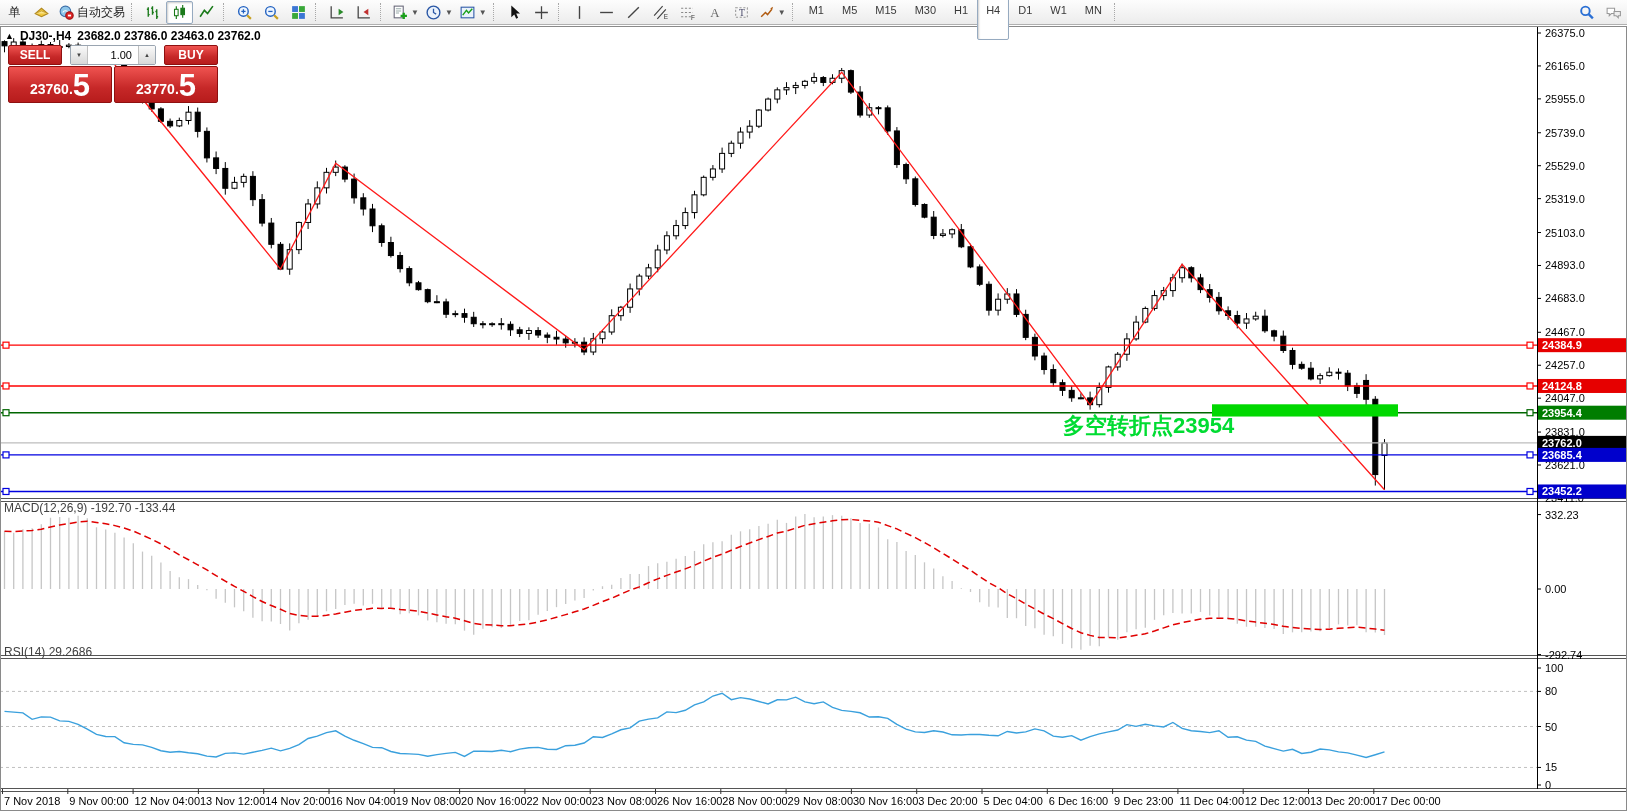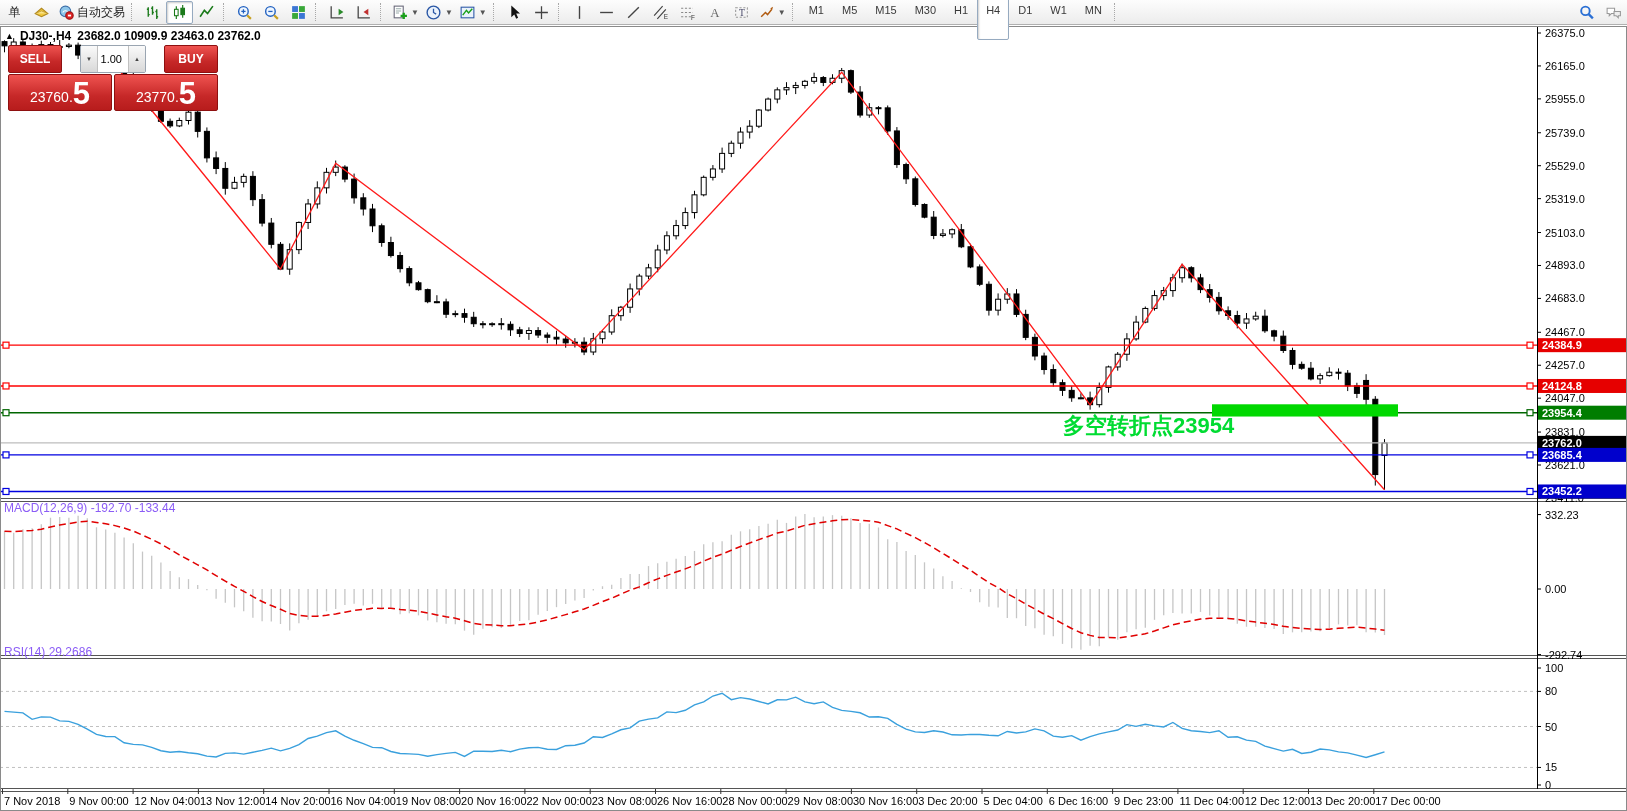--- a/index.html
+++ b/index.html
@@ -18,36 +18,36 @@
   .dd{font-size:8px;color:#555;margin-left:1px}
   .tf-btn{font-size:11px;color:#3a3a3a;padding:18px 8px;height:17px;line-height:13px;
           border:1px solid transparent;border-radius:2px}
   .tf-btn.active{background:#fff;border:1px solid #96aac0;box-shadow:inset 1px 1px 2px rgba(0,0,0,.2)}
   .toolbar-right{margin-left:auto;display:flex;align-items:center;padding-right:0}
   
   #chart-svg{position:absolute;top:0;left:0;z-index:1}
   .hud{position:absolute;z-index:3}
   .chart-header{top:29px;left:5px;font-size:12px;font-weight:700;color:#000;display:flex;gap:6px;align-items:center}
   .chart-header .tri{font-size:9px;font-weight:400}
-  .ind-label{font-size:12px;color:#8b5cf6;z-index:3}
+  .ind-label{font-size:12px;color:#404040;z-index:3}
   
   .trade-panel{top:45px;left:8px;width:210px}
-  .tp-row1{display:flex;height:28px;gap:18px}
+  .tp-row1{display:flex;height:20px;gap:8px}
   .btn-red{background:linear-gradient(#ef5350,#c62828 60%,#b71c1c);border:1px solid #8e1010;
            color:#fff;font-weight:700;font-size:12px;display:flex;align-items:center;justify-content:center;
            border-radius:2px}
   .sell-btn,.buy-btn{width:52px}
   .vol-box{flex:1;display:flex;border:1px solid #9aa5b1;background:#fff;border-radius:2px;overflow:hidden}
   .vol-step{width:16px;background:linear-gradient(#fafafa,#d8d8d8);border:0;border-right:1px solid #c0c0c0;
             font-size:6px;color:#444;display:flex;align-items:center;justify-content:center}
   .vol-step.up{border-right:0;border-left:1px solid #c0c0c0}
   .vol-val{flex:1;font-size:11px;color:#000;display:flex;align-items:center;justify-content:flex-end;padding-right:6px}
   .tp-row2{display:flex;height:37px;gap:2px;margin-top:1px}
   .price-box{flex:1;display:flex;align-items:flex-end;justify-content:center;padding-bottom:1px}
-  .pb-main{font-size:14px;font-weight:400;line-height:24px}
+  .pb-main{font-size:14px;font-weight:700;line-height:24px}
   .pb-big{font-size:31px;font-weight:700;line-height:30px}
 </style>
 </head>
 <body>
 
 <svg id="chart-svg" width="1627" height="811">
     <rect x="0" y="26" width="1537" height="474" fill="#fff"></rect>
     <rect x="0" y="502" width="1537" height="155" fill="#fff"></rect>
     <rect x="0" y="659" width="1537" height="130" fill="#fff"></rect>
     <rect x="1537" y="26" width="90" height="764" fill="#fff"></rect>
@@ -897,21 +897,21 @@
             <path d="M8.5 7h6v4h-2v2l-2-2h-2z" fill="#eee" stroke="#999"></path>
           </svg>
         </span>
       </div>
     </div>
 </div>
 
 <div class="hud chart-header">
   <span class="tri">▲</span>
   <span>DJ30-,H4</span>
-  <span style="font-weight:700">23682.0 10909.9 23463.0 23762.0</span>
+  <span style="font-weight:700">23682.0 23786.0 23463.0 23762.0</span>
 </div>
 
 <div class="hud trade-panel">
   <div class="tp-row1">
     <div class="btn-red sell-btn">SELL</div>
     <div class="vol-box">
       <div class="vol-step">▼</div>
       <div class="vol-val">1.00</div>
       <div class="vol-step up">▲</div>
     </div>

